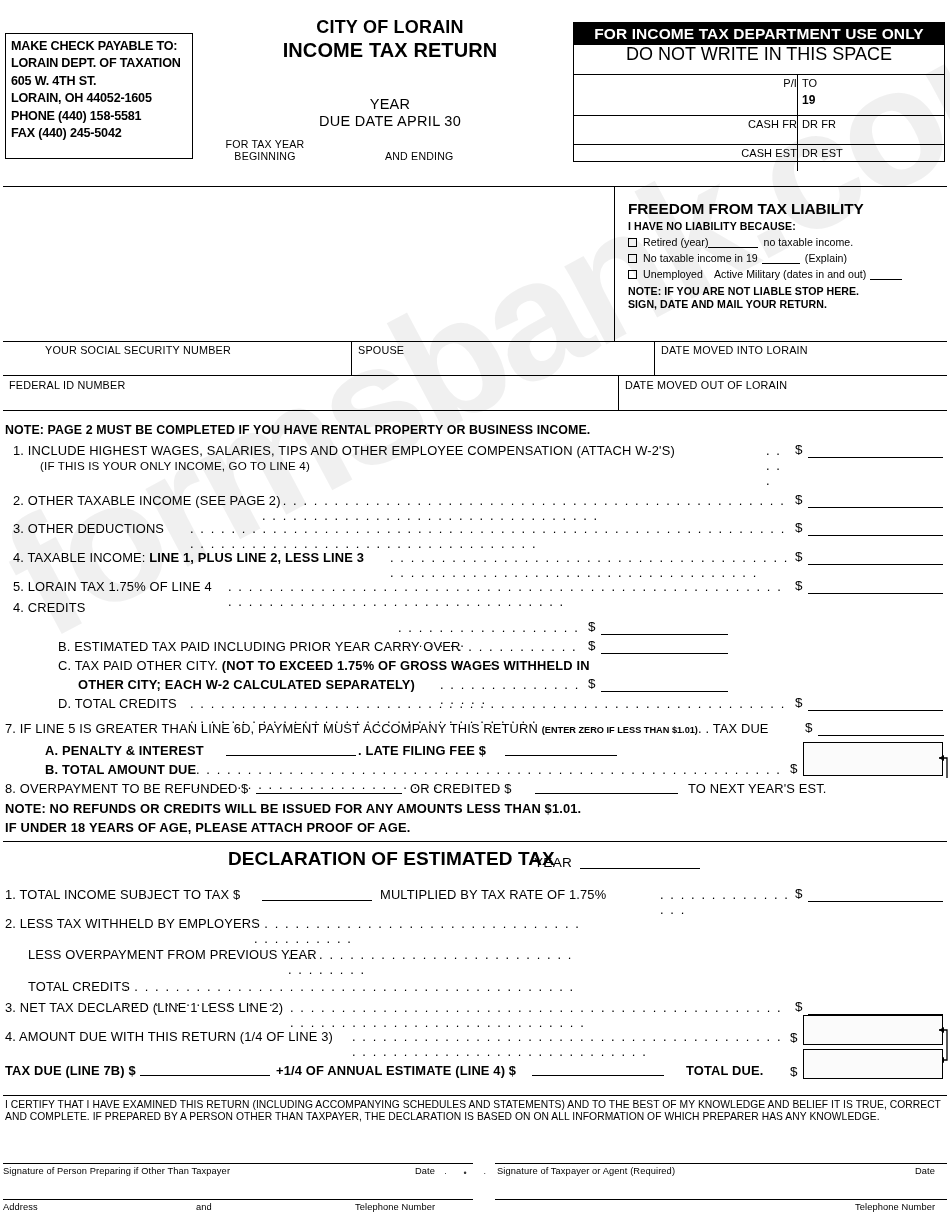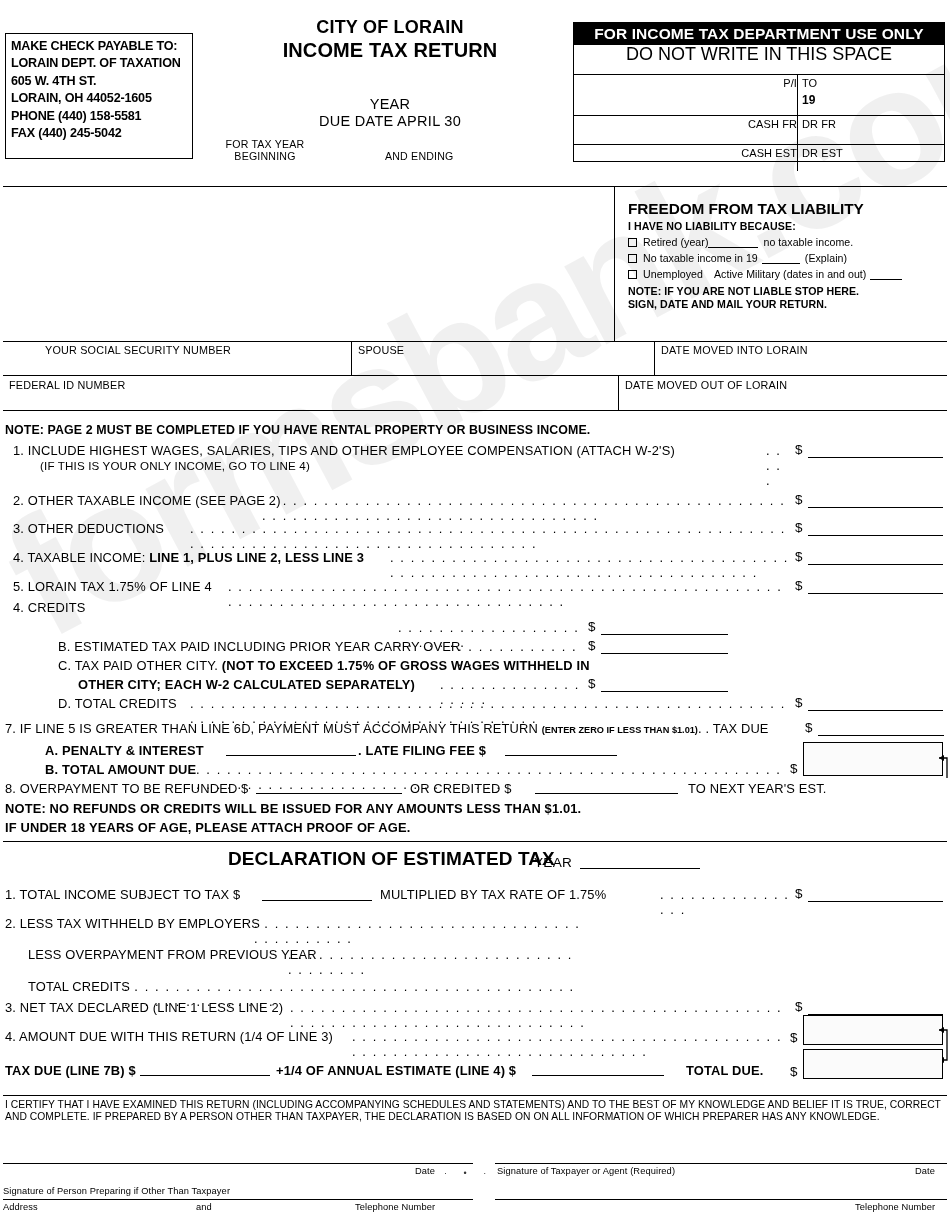--- a/index.html
+++ b/index.html
@@ -393,21 +393,21 @@
   </div>
   <div class="abs fillline" style="left:532px; top:1075px; width:132px;"></div>
   <div class="abs ftxt b" style="left:686px; top:1063px;">TOTAL DUE.</div>
   <div class="abs dollar" style="left:790px; top:1064px;">$</div>
   <div class="abs amtbox" style="left:803px; top:1049px; width:140px; height:30px;"></div>
 
   <div class="abs" id="cert-hr"></div>
   <div class="abs" id="cert">I CERTIFY THAT I HAVE EXAMINED THIS RETURN (INCLUDING ACCOMPANYING SCHEDULES AND STATEMENTS) AND TO THE BEST OF MY KNOWLEDGE AND BELIEF IT IS TRUE, CORRECT AND COMPLETE. IF PREPARED BY A PERSON OTHER THAN TAXPAYER, THE DECLARATION IS BASED ON ON ALL INFORMATION OF WHICH PREPARER HAS ANY KNOWLEDGE.</div>
 
   <div class="abs sigline" style="left:3px; top:1163px; width:470px;"></div>
-  <div class="abs siglabel" style="left:3px; top:1166px;margin-top:20px;">Signature of Person Preparing if Other Than Taxpayer</div>
+  <div class="abs siglabel" style="left:3px; top:1166px;">Signature of Person Preparing if Other Than Taxpayer</div>
   <div class="abs siglabel" style="left:415px; top:1166px;">Date</div>
 
   <div class="abs" id="dots-deco">· • ·</div>
 
   <div class="abs sigline" style="left:3px; top:1199px; width:470px;"></div>
   <div class="abs siglabel" style="left:3px; top:1202px;">Address</div>
   <div class="abs siglabel" style="left:196px; top:1202px;">and</div>
   <div class="abs siglabel" style="left:355px; top:1202px;">Telephone Number</div>
 
   <div class="abs sigline" style="left:495px; top:1163px; width:452px;"></div>

